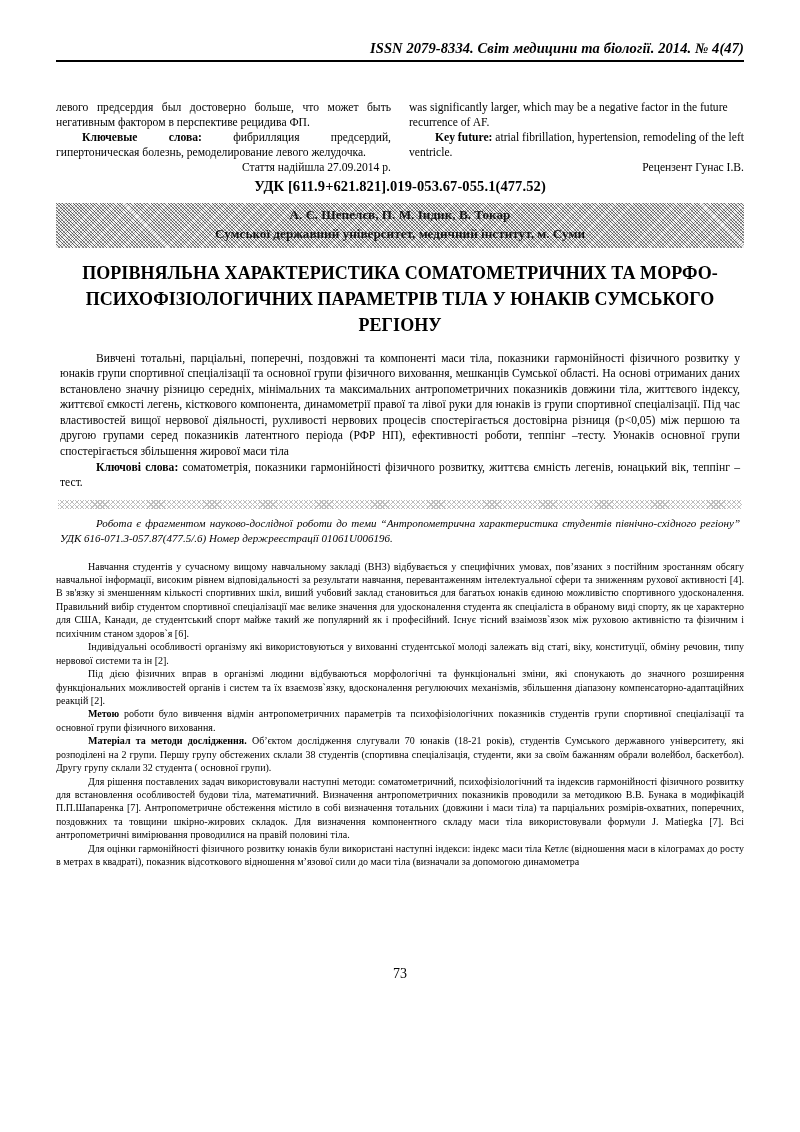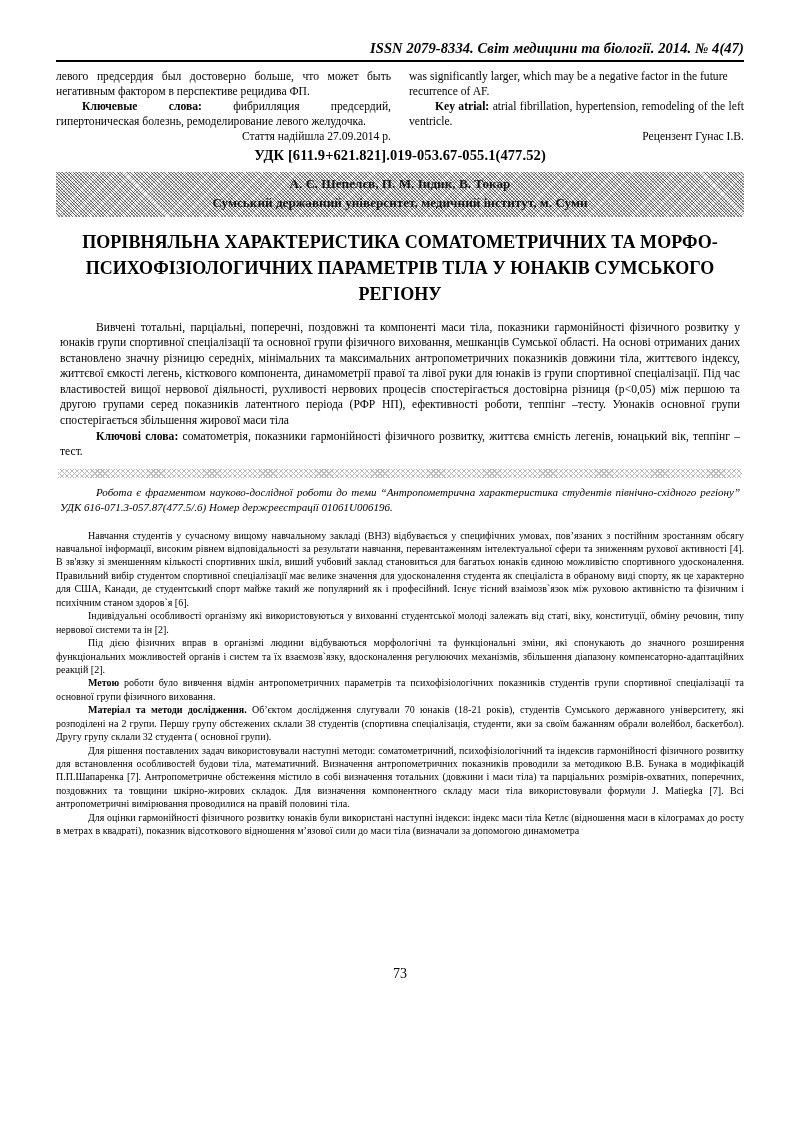--- a/index.html
+++ b/index.html
@@ -41,20 +41,21 @@
   
   .top-cols {
     display: flex;
     gap: 18px;
     font-size: 11.6px;
     line-height: 1.30;
   }
   .top-col {
     flex: 1 1 0;
     min-width: 0;
+    margin-top: 31px;
   }
   .just { text-align: justify; text-justify: inter-word; }
   .indent { text-indent: 26px; }
   .right { text-align: right; }
   .bold { font-weight: bold; }
   .p0 { margin: 0; }
 
   
   .udc {
     font-size: 14.5px;
@@ -159,31 +160,31 @@
   <div class="top-cols">
 
     <div class="top-col">
       <p class="p0 just">левого предсердия был достоверно больше, что может быть негативным фактором в перспективе рецидива ФП.</p>
       <p class="p0 just indent"><span class="bold">Ключевые слова:</span> <span>фибрилляция предсердий, гипертоническая болезнь, ремоделирование левого желудочка.</span></p>
       <p class="p0 right">Стаття надійшла 27.09.2014 р.</p>
     </div>
 
     <div class="top-col">
       <p class="p0">was significantly larger, which may be a negative factor in the future recurrence of AF.</p>
-      <p class="p0 just indent"><span class="bold">Key atrial:</span> <span>atrial fibrillation, hypertension, remodeling of the left ventricle.</span></p>
+      <p class="p0 just indent"><span class="bold">Key future:</span> <span>atrial fibrillation, hypertension, remodeling of the left ventricle.</span></p>
       <p class="p0 right">Рецензент Гунас І.В.</p>
     </div>
 
   </div>
 
   <div class="udc">УДК [611.9+621.821].019-053.67-055.1(477.52)</div>
 
   <div class="author-band">
     <div>А. Є. Шепелєв, П. М. Індик, В. Токар</div>
-    <div>Сумський державний університет, медичний інститут, м. Суми</div>
+    <div>Сумської державний університет, медичний інститут, м. Суми</div>
   </div>
 
   <div class="title">ПОРІВНЯЛЬНА ХАРАКТЕРИСТИКА СОМАТОМЕТРИЧНИХ ТА МОРФО-ПСИХОФІЗІОЛОГИЧНИХ ПАРАМЕТРІВ ТІЛА У ЮНАКІВ СУМСЬКОГО РЕГІОНУ</div>
 
   <div class="abstract">
     <p class="p0 indent">Вивчені тотальні, парціальні, поперечні, поздовжні та компоненті маси тіла, показники гармонійності фізичного розвитку у юнаків групи спортивної спеціалізації та основної групи фізичного виховання, мешканців Сумської області. На основі отриманих даних встановлено значну різницю середніх, мінімальних та максимальних антропометричних показників довжини тіла, життєвого індексу, життєвої ємкості легень, кісткового компонента, динамометрії правої та лівої руки для юнаків із групи спортивної спеціалізації. Під час властивостей вищої нервової діяльності, рухливості нервових процесів спостерігається достовірна різниця (р&lt;0,05) між першою та другою групами серед показників латентного періода (РФР НП), ефективності роботи, теппінг –тесту. Уюнаків основної групи спостерігається збільшення жирової маси тіла</p>
     <p class="p0 indent"><span class="bold">Ключові слова:</span> <span>соматометрія, показники гармонійності фізичного розвитку, життєва ємність легенів, юнацький вік, теппінг –тест.</span></p>
   </div>
 
   <div class="zigzag"></div>

